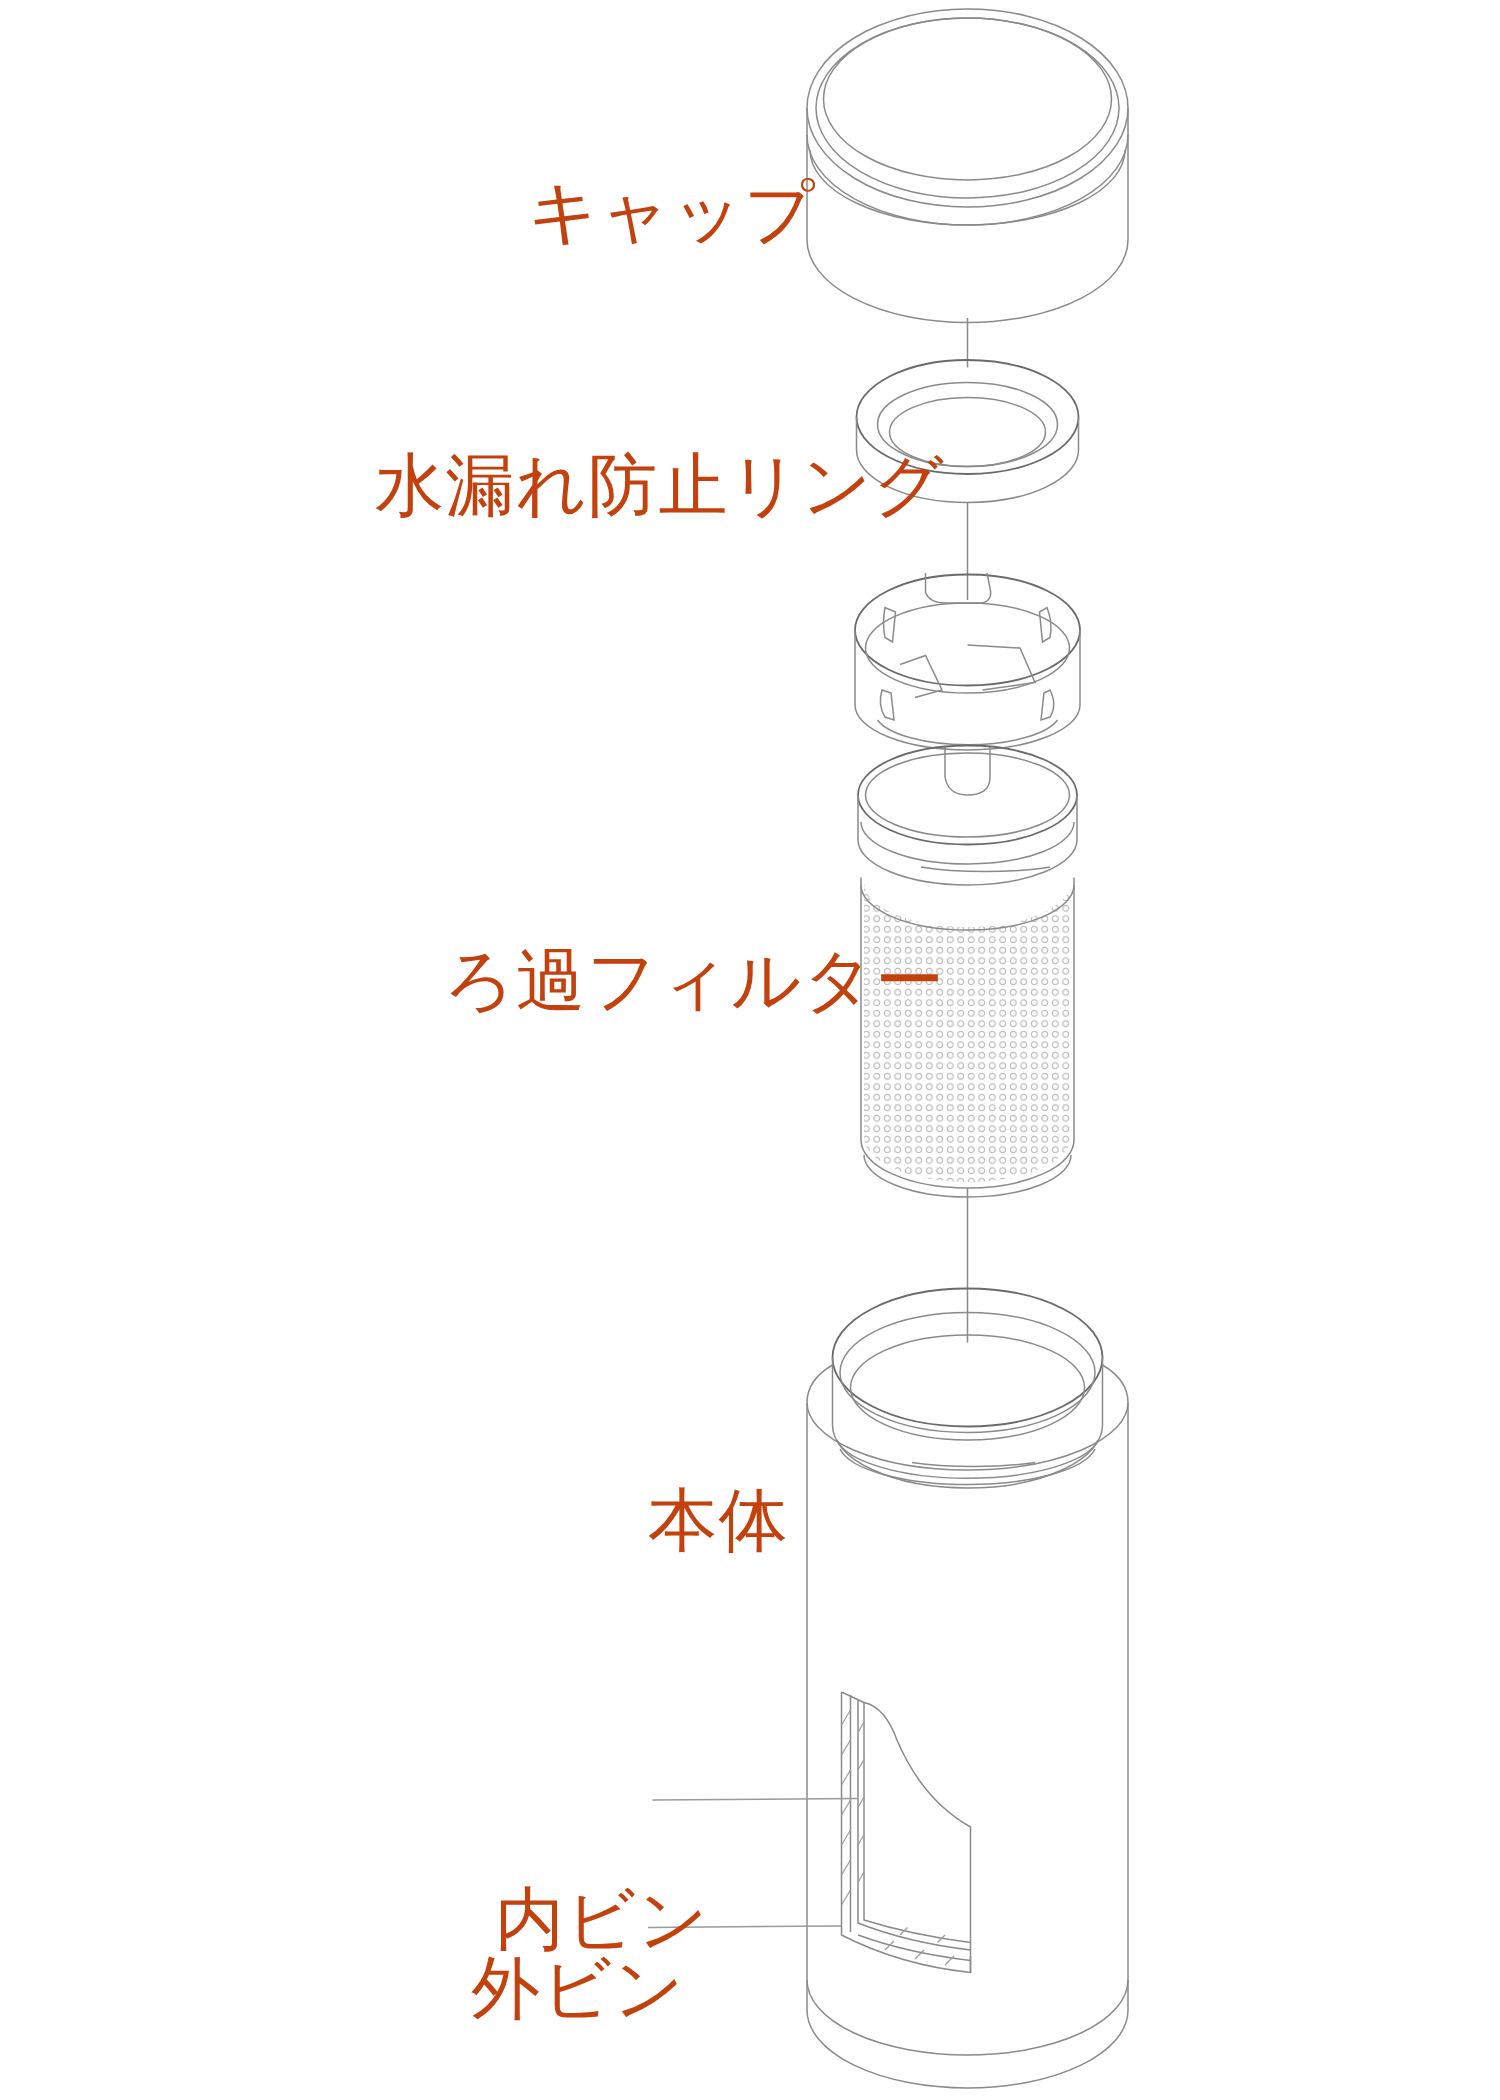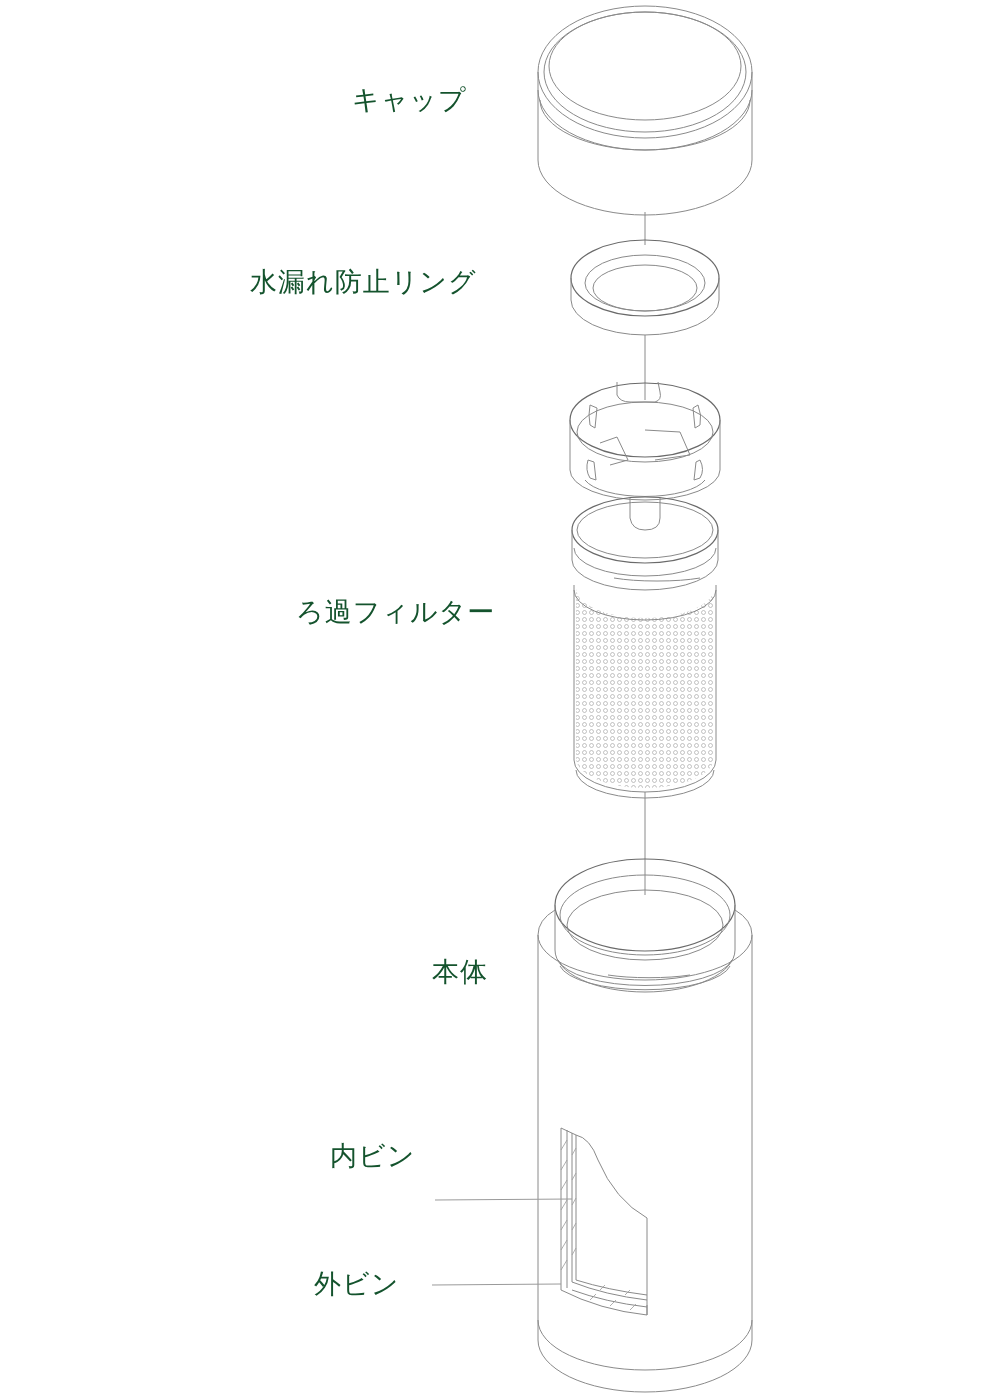--- a/index.html
+++ b/index.html
@@ -1,25 +1,26 @@
 <!DOCTYPE html>
 <html><head>
   <meta charset="utf-8">
   <style>
     html, body { margin: 0; padding: 0; background: #ffffff; }
     body { width: 1000px; height: 1400px; position: relative; overflow: hidden; }
     .canvas { position: absolute; left: 0; top: 0; width: 1000px; height: 1400px; }
     .label {
       position: absolute;
       font-family: "DejaVu Serif", "Liberation Serif", serif;
-      font-size: 27px;
-      color: #14532d;
+      font-size: 46px;
+      color: #c2410c;
       white-space: nowrap;
       line-height: 1;
       letter-spacing: 1px;
+      margin-top: 32px;
     }
     svg { position: absolute; left: 0; top: 0; }
     .ln { fill: none; stroke: #8a8a8a; stroke-width: 1; }
     .ln2 { fill: none; stroke: #6a6a6a; stroke-width: 1.2; }
     .lead { fill: none; stroke: #9a9a9a; stroke-width: 1; }
     .hatch { fill: none; stroke: #9a9a9a; stroke-width: 0.8; }
   </style>
 </head>
 <body>
 
@@ -126,16 +127,16 @@
     </g>
 
     <line class="lead" x1="435" y1="1200" x2="572" y2="1199"></line>
     <line class="lead" x1="432" y1="1285" x2="561" y2="1284"></line>
   </svg>
 
   <div class="label" style="left:352px; top:86px;">キャップ</div>
   <div class="label" style="left:296px; top:598px;">ろ過フィルター</div>
   <div class="label" style="left:250px; top:268px;">水漏れ防止リング</div>
   <div class="label" style="left:432px; top:958px;text-align:right;">本体</div>
-  <div class="label" style="left:330px; top:1142px;">内ビン</div>
+  <div class="label" style="left:330px; top:1224px;">内ビン</div>
   <div class="label" style="left:314px; top:1270px;">外ビン</div>
 
 </div>
 
 </body></html>

